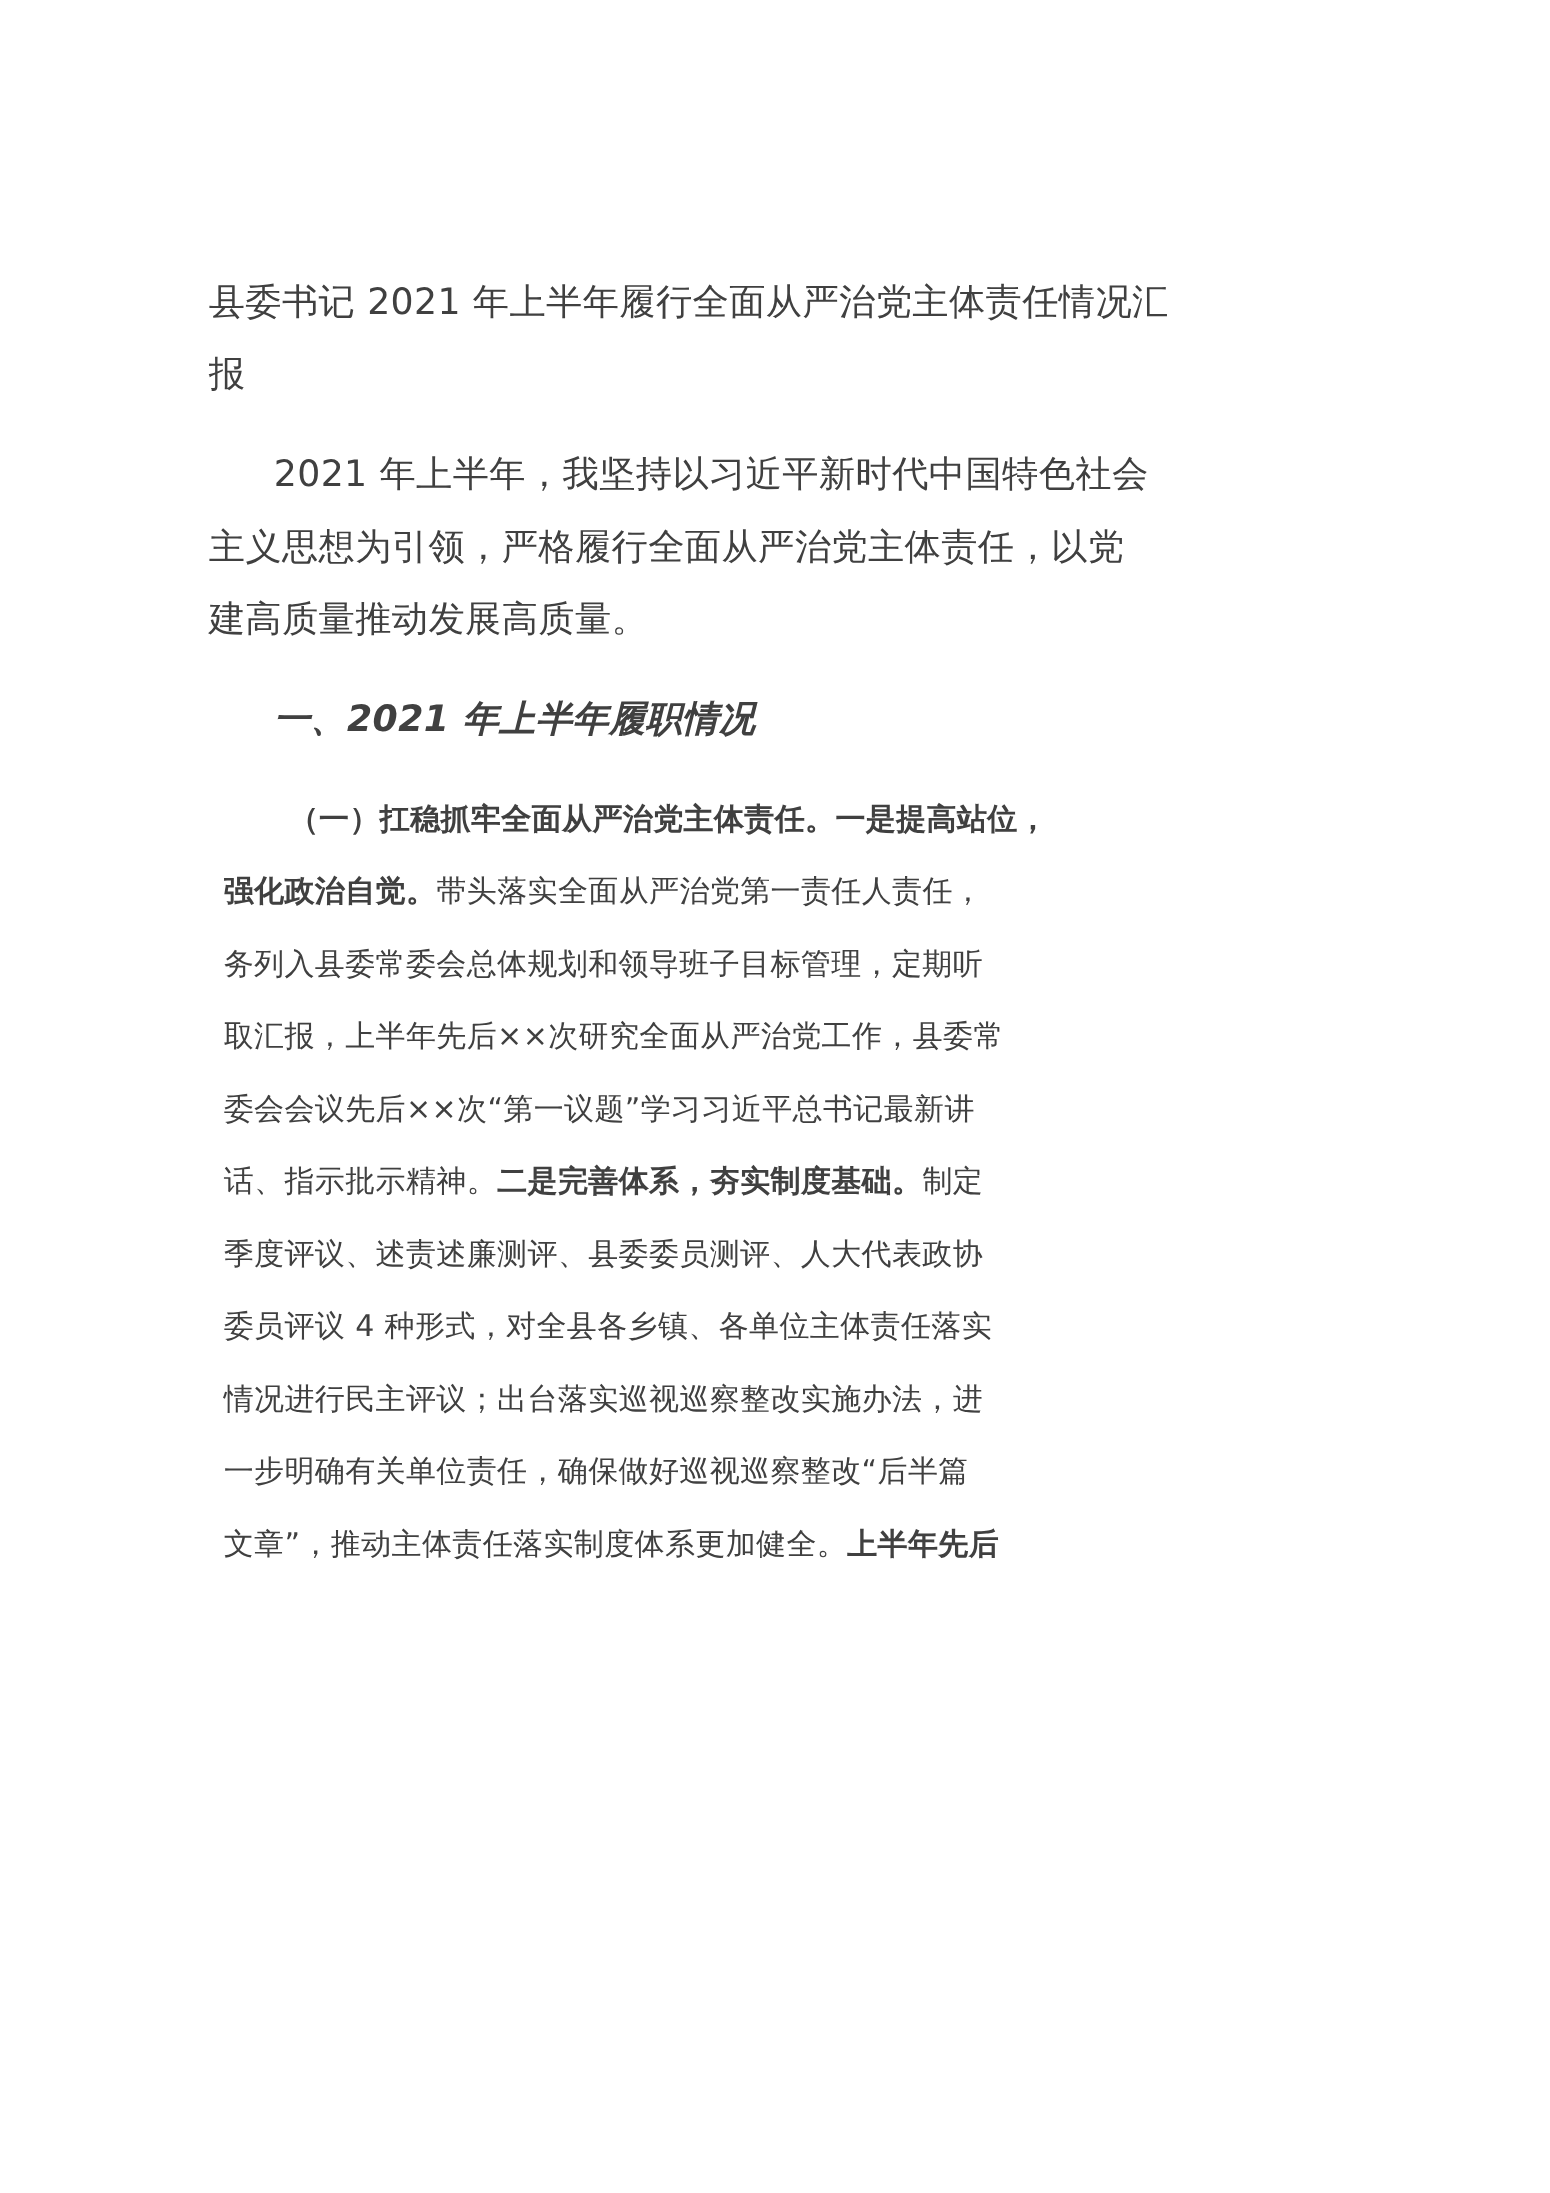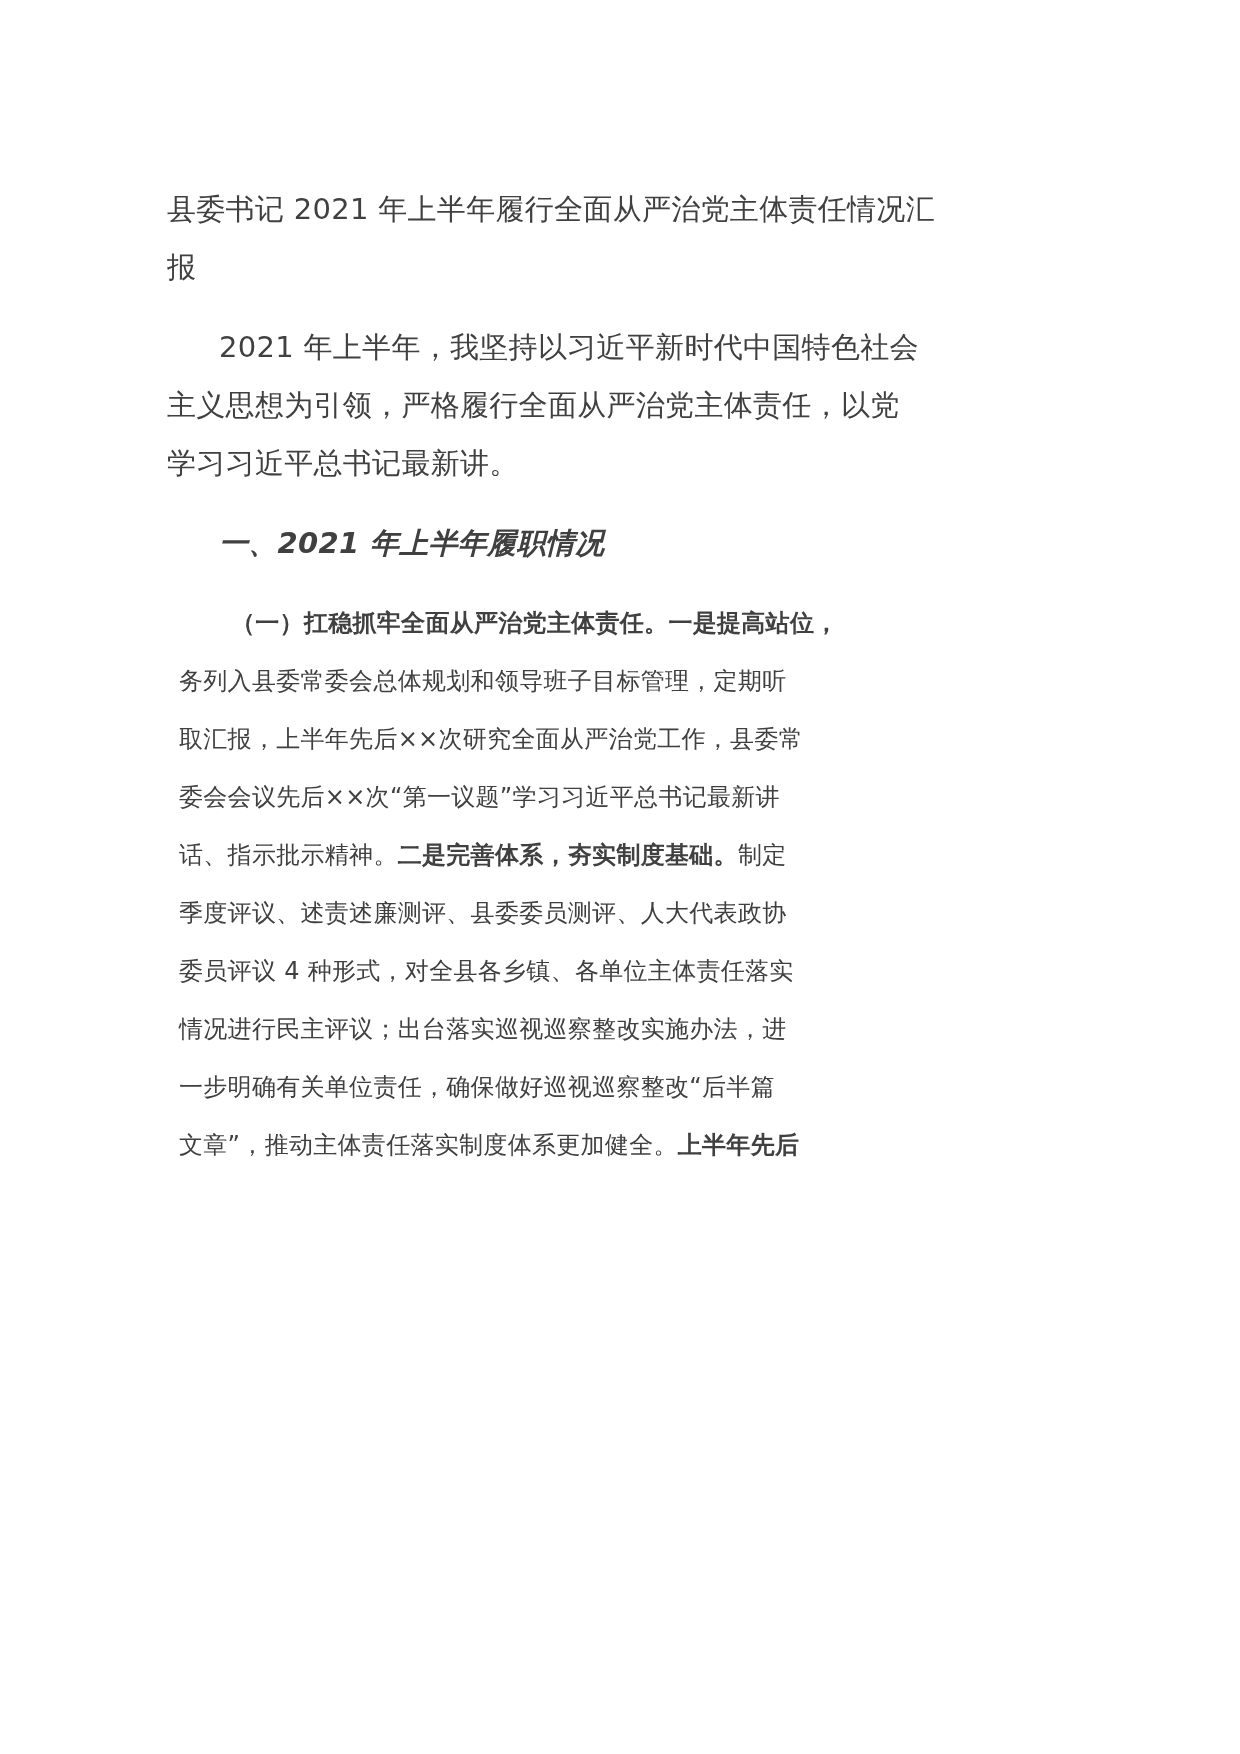--- a/index.html
+++ b/index.html
@@ -11,21 +11,21 @@
       width: 1240px;
       height: 1754px;
       position: relative;
       overflow: hidden;
       font-family: "DejaVu Sans", "Liberation Sans", sans-serif;
       color: #404040;
     }
     .page {
       position: absolute;
       left: 167px;
-      top: 180px;
+      top: 212px;
       width: 776px;
     }
     .doc-title {
       font-size: 29px;
       line-height: 58px;
       margin: 0 0 22px 0;
       font-weight: normal;
       letter-spacing: 0.3px;
     }
     .para {
@@ -69,27 +69,30 @@
 <div class="page">
 
   <div class="doc-title">
     <span class="line">县委书记 2021 年上半年履行全面从严治党主体责任情况汇</span>
     <span class="line">报</span>
   </div>
 
   <div class="para" style="text-indent:0">
     <span class="line indent">2021 年上半年，我坚持以习近平新时代中国特色社会</span>
     <span class="line">主义思想为引领，严格履行全面从严治党主体责任，以党</span>
-    <span class="line">学习习近平总书记最新讲。</span>
+    <span class="line">建高质量推动发展高质量。</span>
   </div>
 
   <div class="heading">一、2021 年上半年履职情况</div>
 
   <div class="para-body">
     <span class="line indent bold">（一）扛稳抓牢全面从严治党主体责任。一是提高站位，</span>
+    <span class="line">
+      <span class="bold">强化政治自觉。</span><span>带头落实全面从严治党第一责任人责任，</span>
+    </span>
     <span class="line">务列入县委常委会总体规划和领导班子目标管理，定期听</span>
     <span class="line">取汇报，上半年先后××次研究全面从严治党工作，县委常</span>
     <span class="line">委会会议先后××次“第一议题”学习习近平总书记最新讲</span>
     <span class="line">
       <span>话、指示批示精神。</span><span class="bold">二是完善体系，夯实制度基础。</span><span>制定</span>
     </span>
     <span class="line">季度评议、述责述廉测评、县委委员测评、人大代表政协</span>
     <span class="line">委员评议 4 种形式，对全县各乡镇、各单位主体责任落实</span>
     <span class="line">情况进行民主评议；出台落实巡视巡察整改实施办法，进</span>
     <span class="line">一步明确有关单位责任，确保做好巡视巡察整改“后半篇</span>

